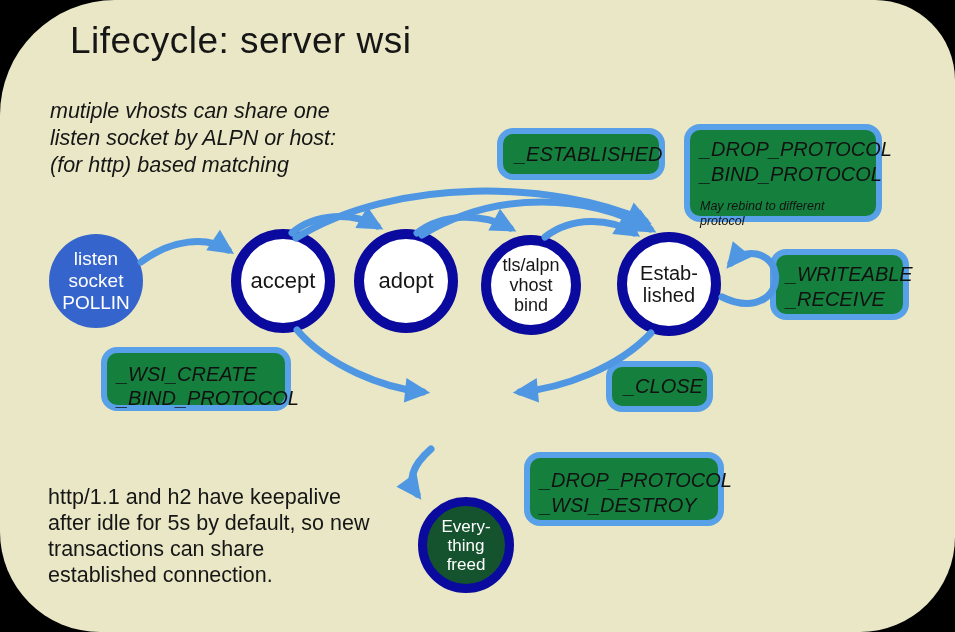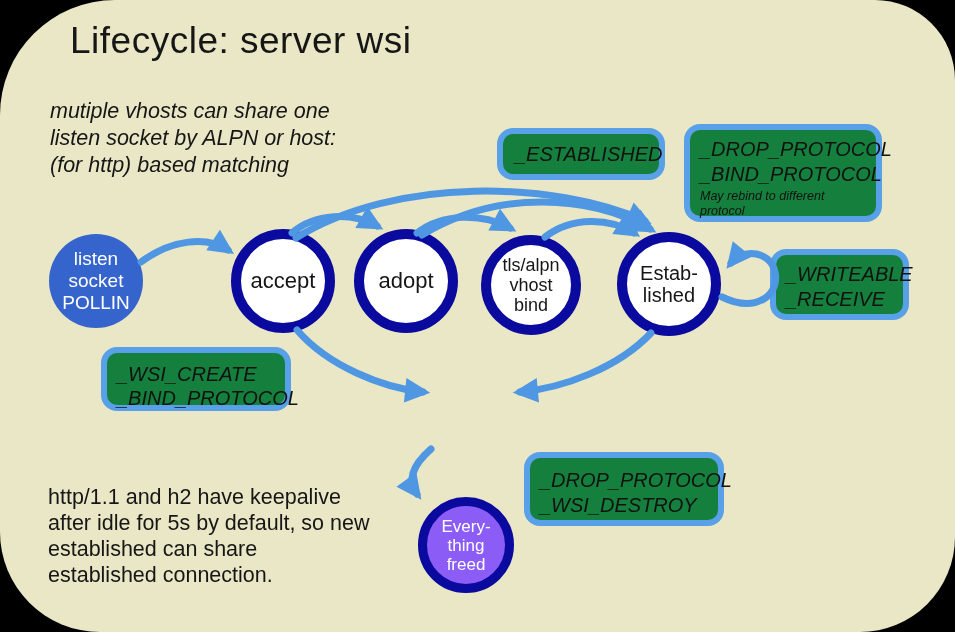--- a/index.html
+++ b/index.html
@@ -39,41 +39,41 @@
               background: var(--listen-fill, #3565cc); color: #fff;
               font-size: 19px; line-height: 22px; }
   .n-accept { left: 231px; top: 229px; width: 104px; height: 104px; font-size: 22px; }
   .n-adopt  { left: 354px; top: 229px; width: 104px; height: 104px; font-size: 22px; }
   .n-tls    { left: 481px; top: 235px; width: 100px; height: 100px;
               font-size: 18px; line-height: 20px; }
   .n-estab  { left: 617px; top: 232px; width: 104px; height: 104px;
               font-size: 20px; line-height: 22px; }
   .n-closing{ left: 420px; top: 369px; width: 98px;  height: 98px; font-size: 20px; }
   .n-freed  { left: 418px; top: 497px; width: 96px;  height: 96px;
-              background: #8b5cf6; border-width: 9px; color: #fff;
+              background: #14532d; border-width: 9px; color: #fff;
               font-size: 17px; line-height: 19px; }
 
   .callout {
     position: absolute; background: #15803d;
     border: 6px solid var(--box-border, #58a0e8);
     border-radius: 16px; box-sizing: border-box;
     color: #111; font-size: 20px; line-height: 25px;
     padding: 7px 10px; z-index: 3; white-space: nowrap; font-style: italic;
   }
   .c-established { left: 497px; top: 128px; width: 168px; height: 52px;
                    display: flex; align-items: center; padding-left: 12px; }
   .c-dropbind    { left: 684px; top: 124px; width: 198px; height: 98px; }
   .c-writeable   { left: 770px; top: 249px; width: 139px; height: 71px; }
   .c-wsicreate   { left: 101px; top: 347px; width: 190px; height: 64px;
                    padding-top: 9px; line-height: 24px; }
   .c-close       { left: 606px; top: 361px; width: 107px; height: 51px;
                    display: flex; align-items: center; padding-left: 12px; }
   .c-dropdestroy { left: 524px; top: 452px; width: 200px; height: 74px;
                    padding-top: 10px; }
-  .subnote { font-size: 12.5px; line-height: 15px; margin-top: 2px; white-space: normal; }
+  .subnote { font-size: 12.5px; line-height: 15px; margin-top: 12px; white-space: normal; }
 
   svg.arrows {
     position: absolute; left: 0; top: 0; z-index: 4;
     pointer-events: none;
   }
   svg.arrows path.a {
     fill: none; stroke: var(--arrow, #4f97e2);
     stroke-width: 7; stroke-linecap: round;
   }
 </style>
@@ -86,21 +86,21 @@
 
   <div class="note note-top">
     <div>mutiple vhosts can share one</div>
     <div>listen socket by ALPN or host:</div>
     <div>(for http) based matching</div>
   </div>
 
   <div class="note note-bottom">
     <div>http/1.1 and h2 have keepalive</div>
     <div>after idle for 5s by default, so new</div>
-    <div>established can share</div>
+    <div>transactions can share</div>
     <div>established connection.</div>
   </div>
 
   <div class="node n-listen">
     <div>listen</div>
     <div>socket</div>
     <div>POLLIN</div>
   </div>
 
   <div class="node state n-accept">
@@ -142,20 +142,23 @@
   <div class="callout c-writeable">
     <div>_WRITEABLE</div>
     <div>_RECEIVE</div>
   </div>
 
   <div class="callout c-wsicreate">
     <div>_WSI_CREATE</div>
     <div>_BIND_PROTOCOL</div>
   </div>
 
+  <div class="callout c-close">
+    <div>_CLOSE</div>
+  </div>
 
   <div class="callout c-dropdestroy">
     <div>_DROP_PROTOCOL</div>
     <div>_WSI_DESTROY</div>
   </div>
 
   <svg class="arrows" width="955" height="632" viewBox="0 0 955 632">
     <defs>
       <marker id="ah" viewBox="0 0 10 10" refX="7" refY="5" markerWidth="4" markerHeight="4" orient="auto">
         <path d="M0.6,0.6 L9.6,5 L0.6,9.4 z" fill="var(--arrow, #4f97e2)"></path>

